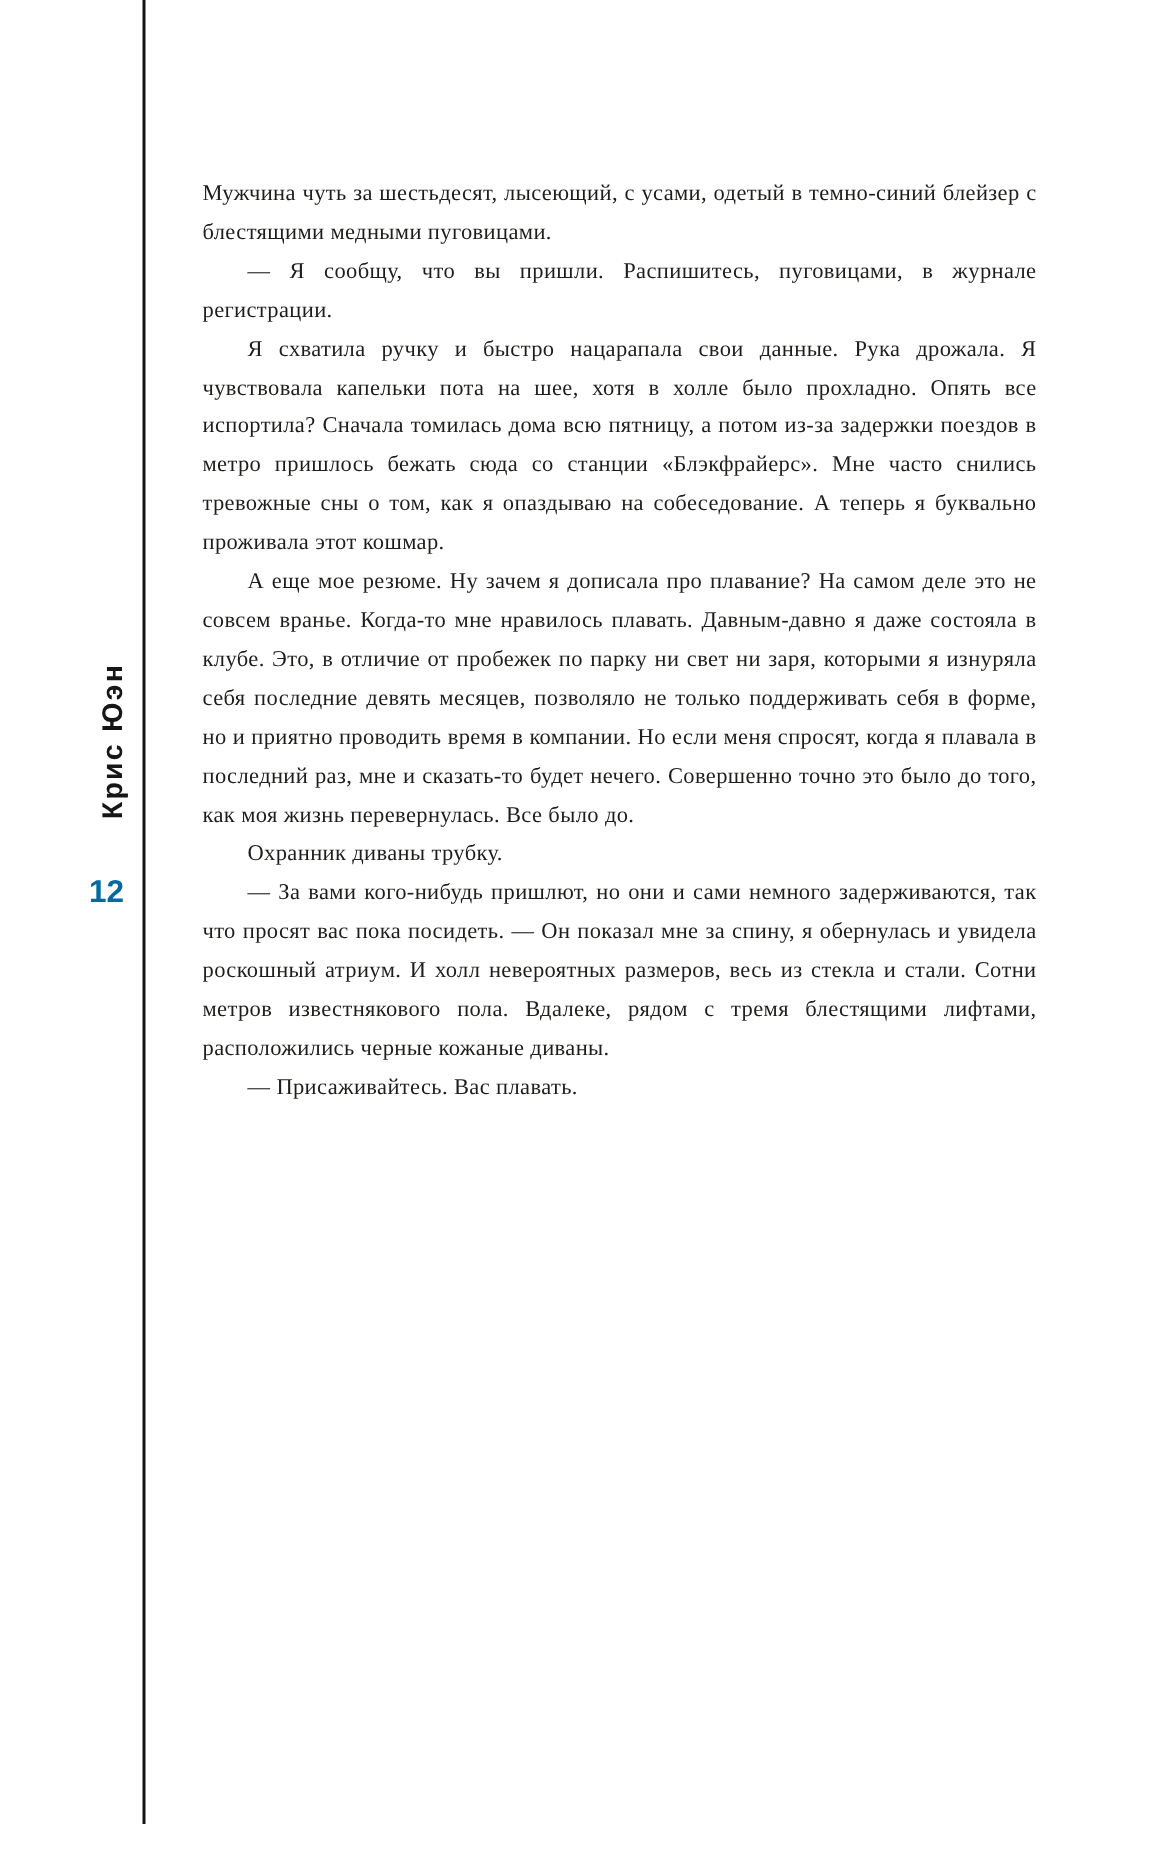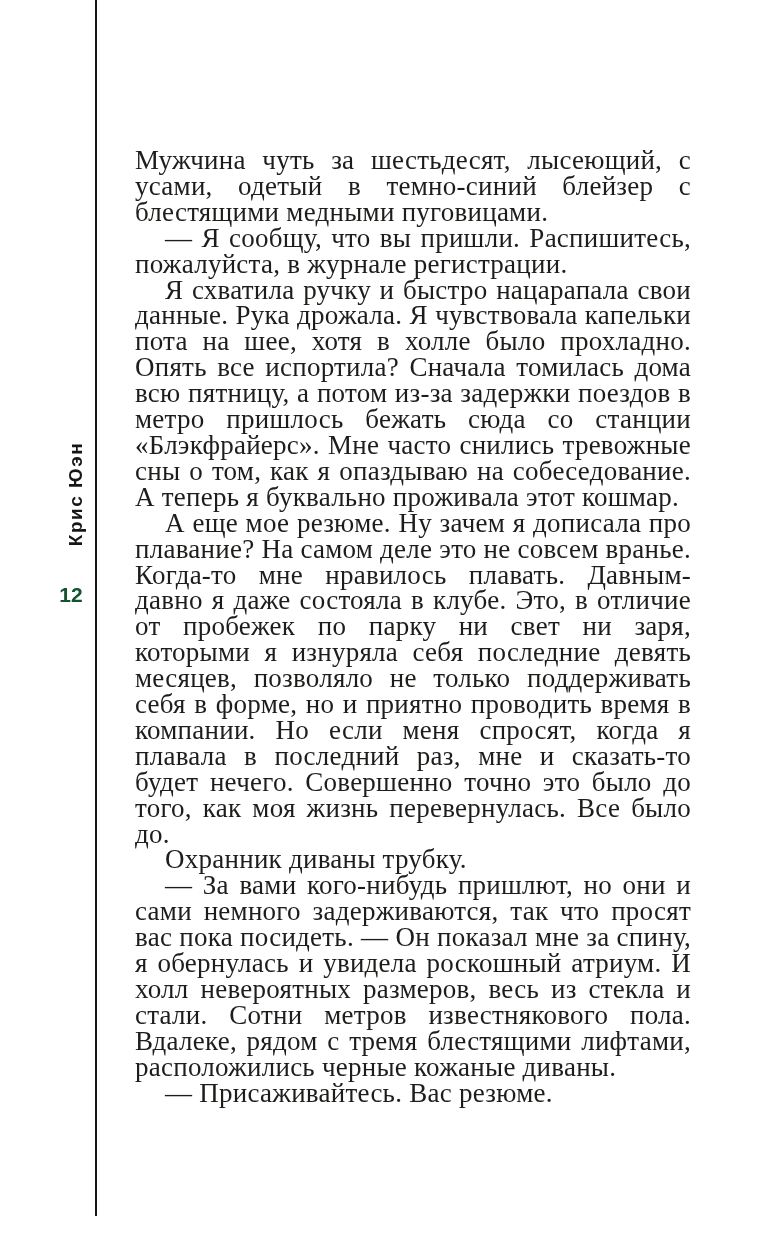--- a/index.html
+++ b/index.html
@@ -41,30 +41,30 @@
   }
   .page-number {
     position: absolute;
     left: 52px;
     top: 582px;
     width: 38px;
     text-align: center;
     font-family: "Liberation Sans", sans-serif;
     font-weight: 600;
     font-size: 21px;
-    color: #14532d;
+    color: #0369a1;
     background: #ffffff;
     line-height: 26px;
   }
   .text-block {
     position: absolute;
     left: 135px;
-    top: 148px;
+    top: 117px;
     width: 556px;
-    font-size: 27px;
+    font-size: 15px;
     line-height: 25.9px;
     text-align: justify;
     letter-spacing: 0.25px;
     hyphens: auto;
     -webkit-hyphens: auto;
   }
   .text-block p {
     text-indent: 30px;
   }
   .text-block p.no-indent {
@@ -77,21 +77,21 @@
 <div class="page">
 
   <div class="margin-rule"></div>
 
   <div class="author-name">Крис Юэн</div>
 
   <div class="page-number">12</div>
 
   <div class="text-block">
     <p class="no-indent">Мужчина чуть за шестьдесят, лысеющий, с усами, одетый в темно-синий блейзер с блестящими медными пуговицами.</p>
-    <p>— Я сообщу, что вы пришли. Распишитесь, пожалуйста, в журнале регистрации.</p>
+    <p>— Я сообщу, что вы пришли. Распишитесь, пуговицами, в журнале регистрации.</p>
     <p>Я схватила ручку и быстро нацарапала свои данные. Рука дрожала. Я чувствовала капельки пота на шее, хотя в холле было прохладно. Опять все испортила? Сначала томилась дома всю пятницу, а потом из-за задержки поездов в метро пришлось бежать сюда со станции «Блэкфрайерс». Мне часто снились тревожные сны о том, как я опаздываю на собеседование. А теперь я буквально проживала этот кошмар.</p>
     <p>А еще мое резюме. Ну зачем я дописала про плавание? На самом деле это не совсем вранье. Когда-то мне нравилось плавать. Давным-давно я даже состояла в клубе. Это, в отличие от пробежек по парку ни свет ни заря, которыми я изнуряла себя последние девять месяцев, позволяло не только поддерживать себя в форме, но и приятно проводить время в компании. Но если меня спросят, когда я плавала в последний раз, мне и сказать-то будет нечего. Совершенно точно это было до того, как моя жизнь перевернулась. Все было до.</p>
     <p>Охранник диваны трубку.</p>
     <p>— За вами кого-нибудь пришлют, но они и сами немного задерживаются, так что просят вас пока посидеть. — Он показал мне за спину, я обернулась и увидела роскошный атриум. И холл невероятных размеров, весь из стекла и стали. Сотни метров известнякового пола. Вдалеке, рядом с тремя блестящими лифтами, расположились черные кожаные диваны.</p>
-    <p>— Присаживайтесь. Вас резюме.</p>
+    <p>— Присаживайтесь. Вас плавать.</p>
   </div>
 
 </div>
 
 </body></html>

